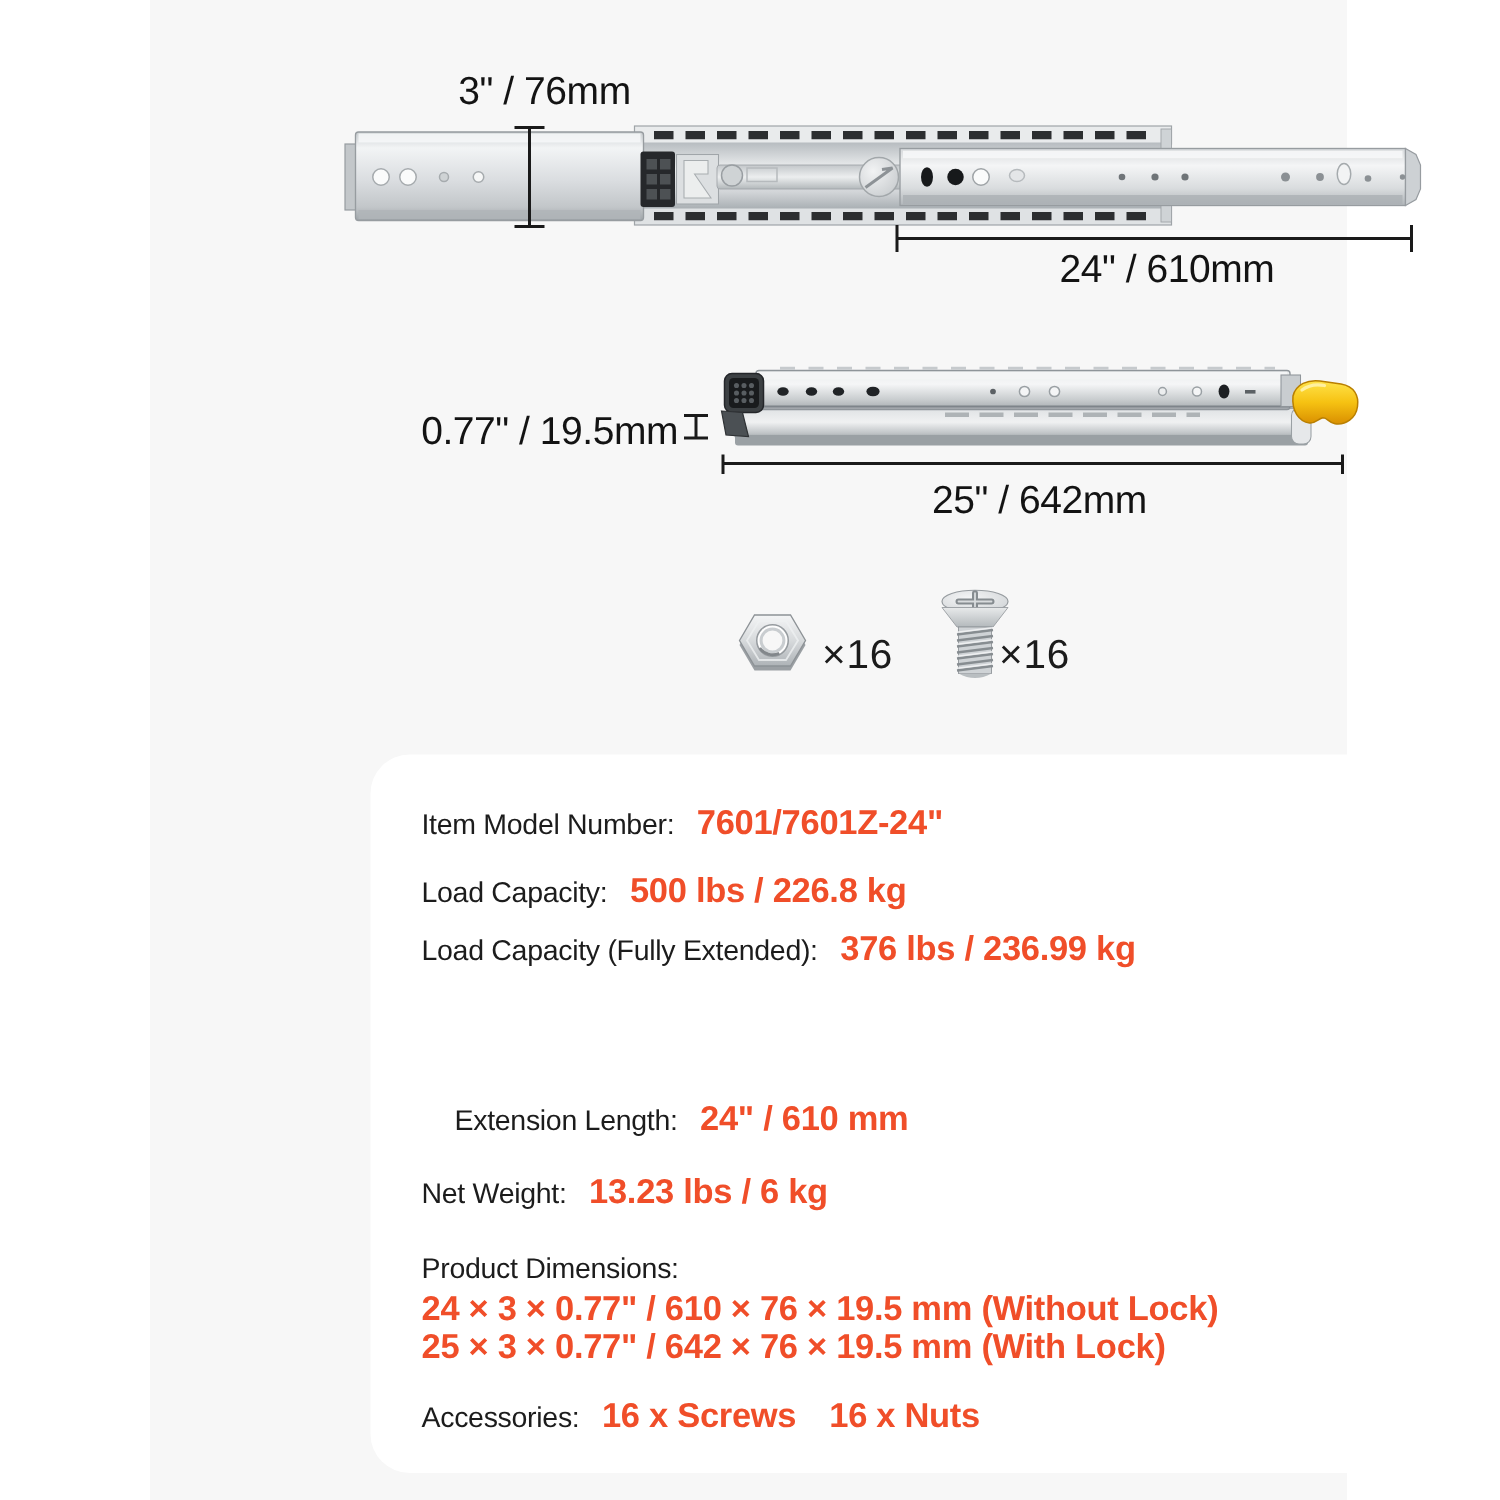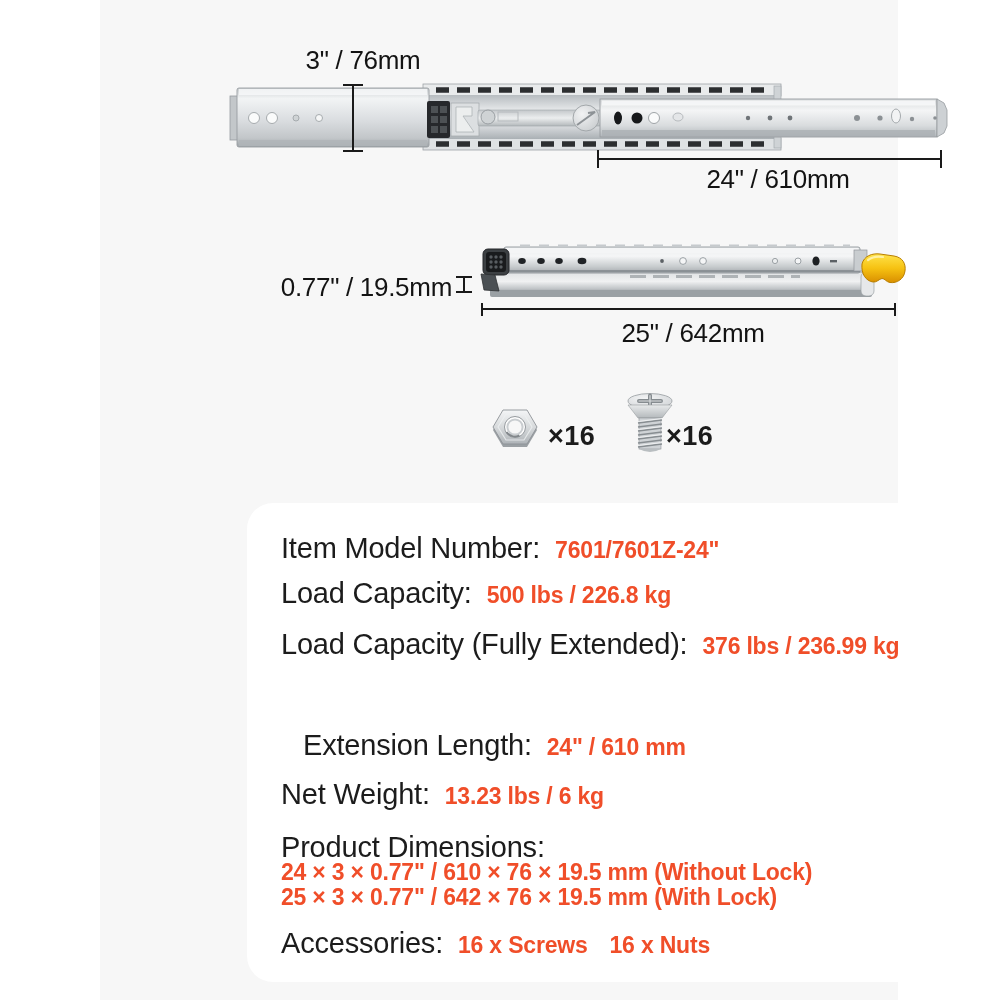--- a/index.html
+++ b/index.html
@@ -14,32 +14,32 @@
     background:#f7f7f7;
   }
   .art{position:absolute;left:0;top:0;width:1000px;height:470px;}
   .dim-label{
     position:absolute;font-size:26px;color:#131313;white-space:nowrap;
     letter-spacing:-0.3px;line-height:30px;
   }
   .centered{transform:translateX(-50%);}
   .right-aligned{transform:translateX(-100%);}
   .count-label{
-    position:absolute;font-size:27px;font-weight:700;color:#1b1b1b;
+    position:absolute;font-size:27px;font-weight:400;color:#1b1b1b;
     white-space:nowrap;line-height:30px;letter-spacing:0.5px;
   }
   .spec-card{
     position:absolute;left:147px;top:503px;width:706px;height:479px;
     background:#ffffff;border-radius:26px;
   }
   .spec-row{
     position:absolute;left:34px;display:flex;align-items:baseline;gap:15px;
     white-space:nowrap;line-height:30px;
   }
-  .spec-label{font-size:29px;color:#1c1c1c;letter-spacing:-0.2px;}
+  .spec-label{font-size:19px;color:#1c1c1c;letter-spacing:-0.2px;}
   .spec-value{font-size:23px;font-weight:bold;color:#f04e29;letter-spacing:-0.2px;}
   .dims-line{
     position:absolute;left:34px;font-size:23px;font-weight:bold;color:#f04e29;
     white-space:nowrap;line-height:26px;letter-spacing:-0.2px;
   }
 </style>
 </head>
 <body>
 
 <div class="panel">
@@ -275,21 +275,21 @@
     <div class="spec-row" style="top:30px;">
       <span class="spec-label">Item Model Number:</span>
       <span class="spec-value">7601/7601Z-24"</span>
     </div>
 
     <div class="spec-row" style="top:75px;">
       <span class="spec-label">Load Capacity:</span>
       <span class="spec-value">500 lbs / 226.8 kg</span>
     </div>
 
-    <div class="spec-row" style="top:126px;text-align:right;">
+    <div class="spec-row" style="top:114px;text-align:right;">
       <span class="spec-label">Load Capacity (Fully Extended):</span>
       <span class="spec-value">376 lbs / 236.99 kg</span>
     </div>
 
 
     <div class="spec-row" style="top:227px;margin-left:22px;">
       <span class="spec-label">Extension Length:</span>
       <span class="spec-value">24" / 610 mm</span>
     </div>
 

